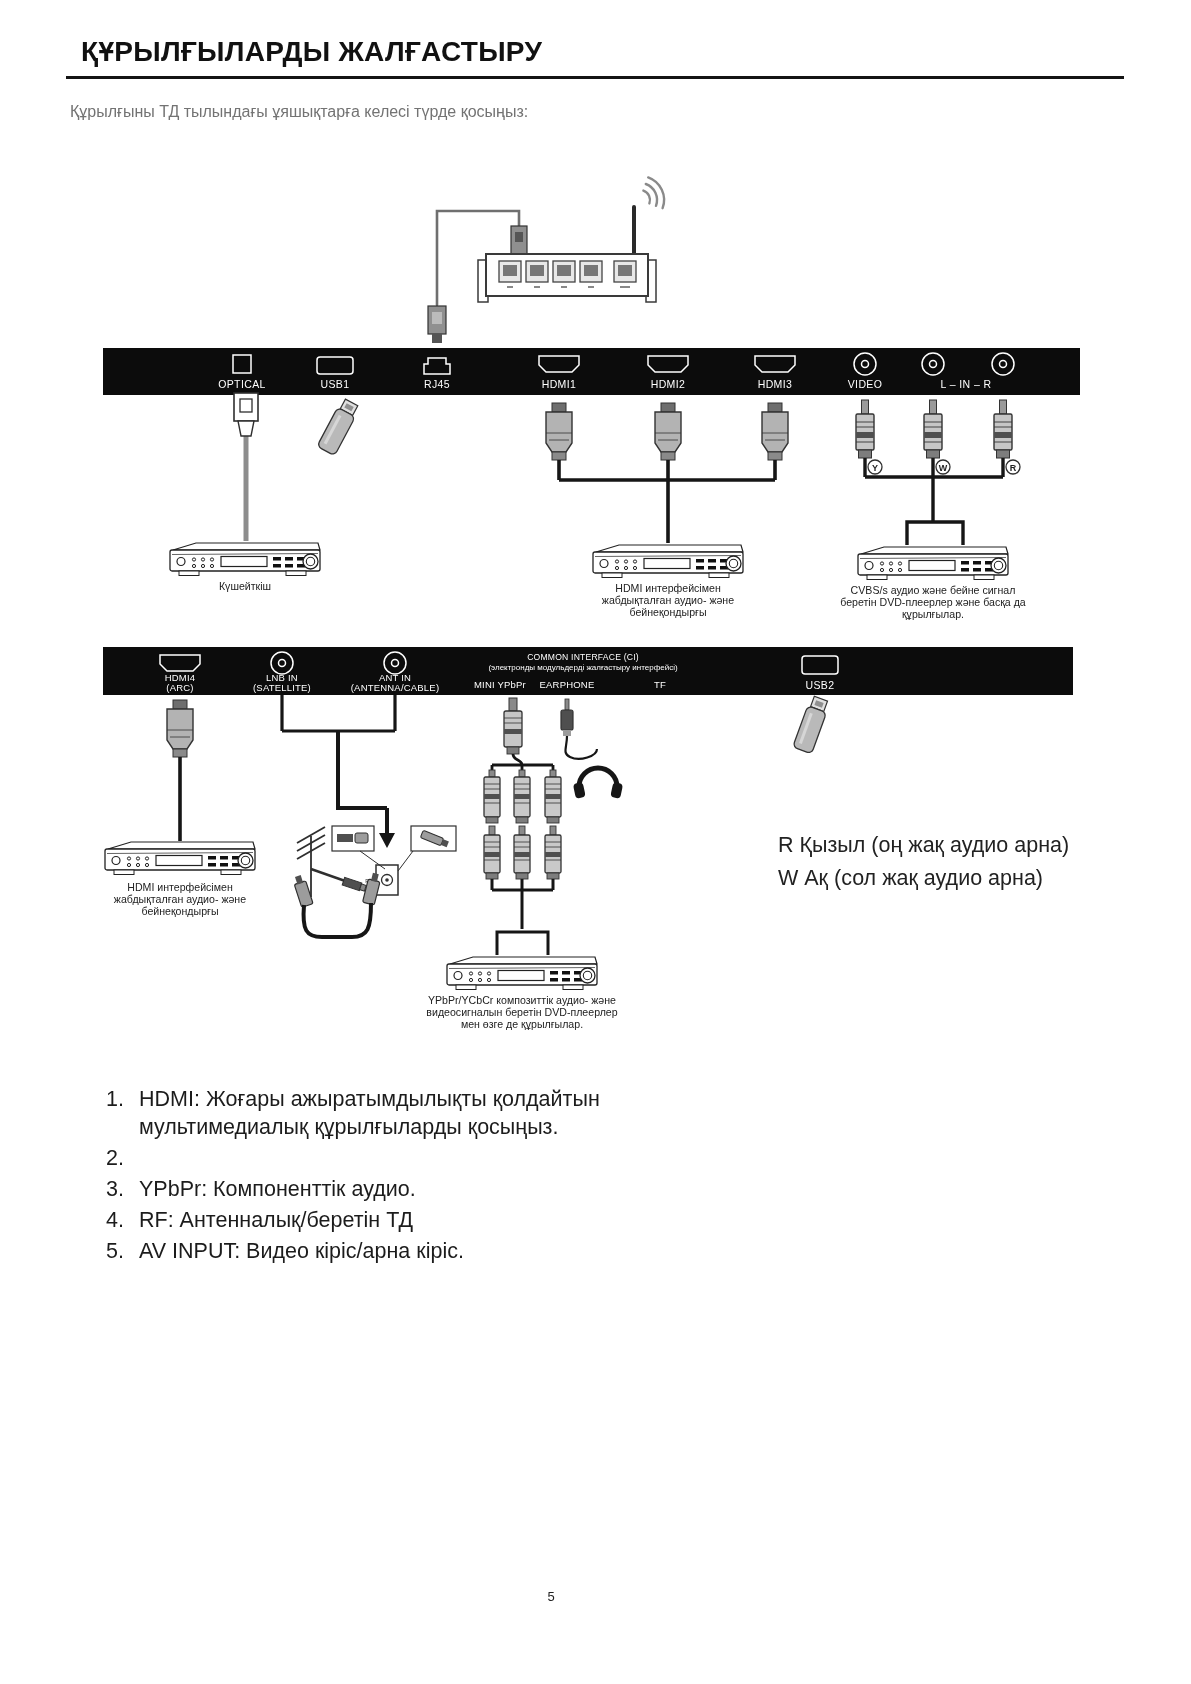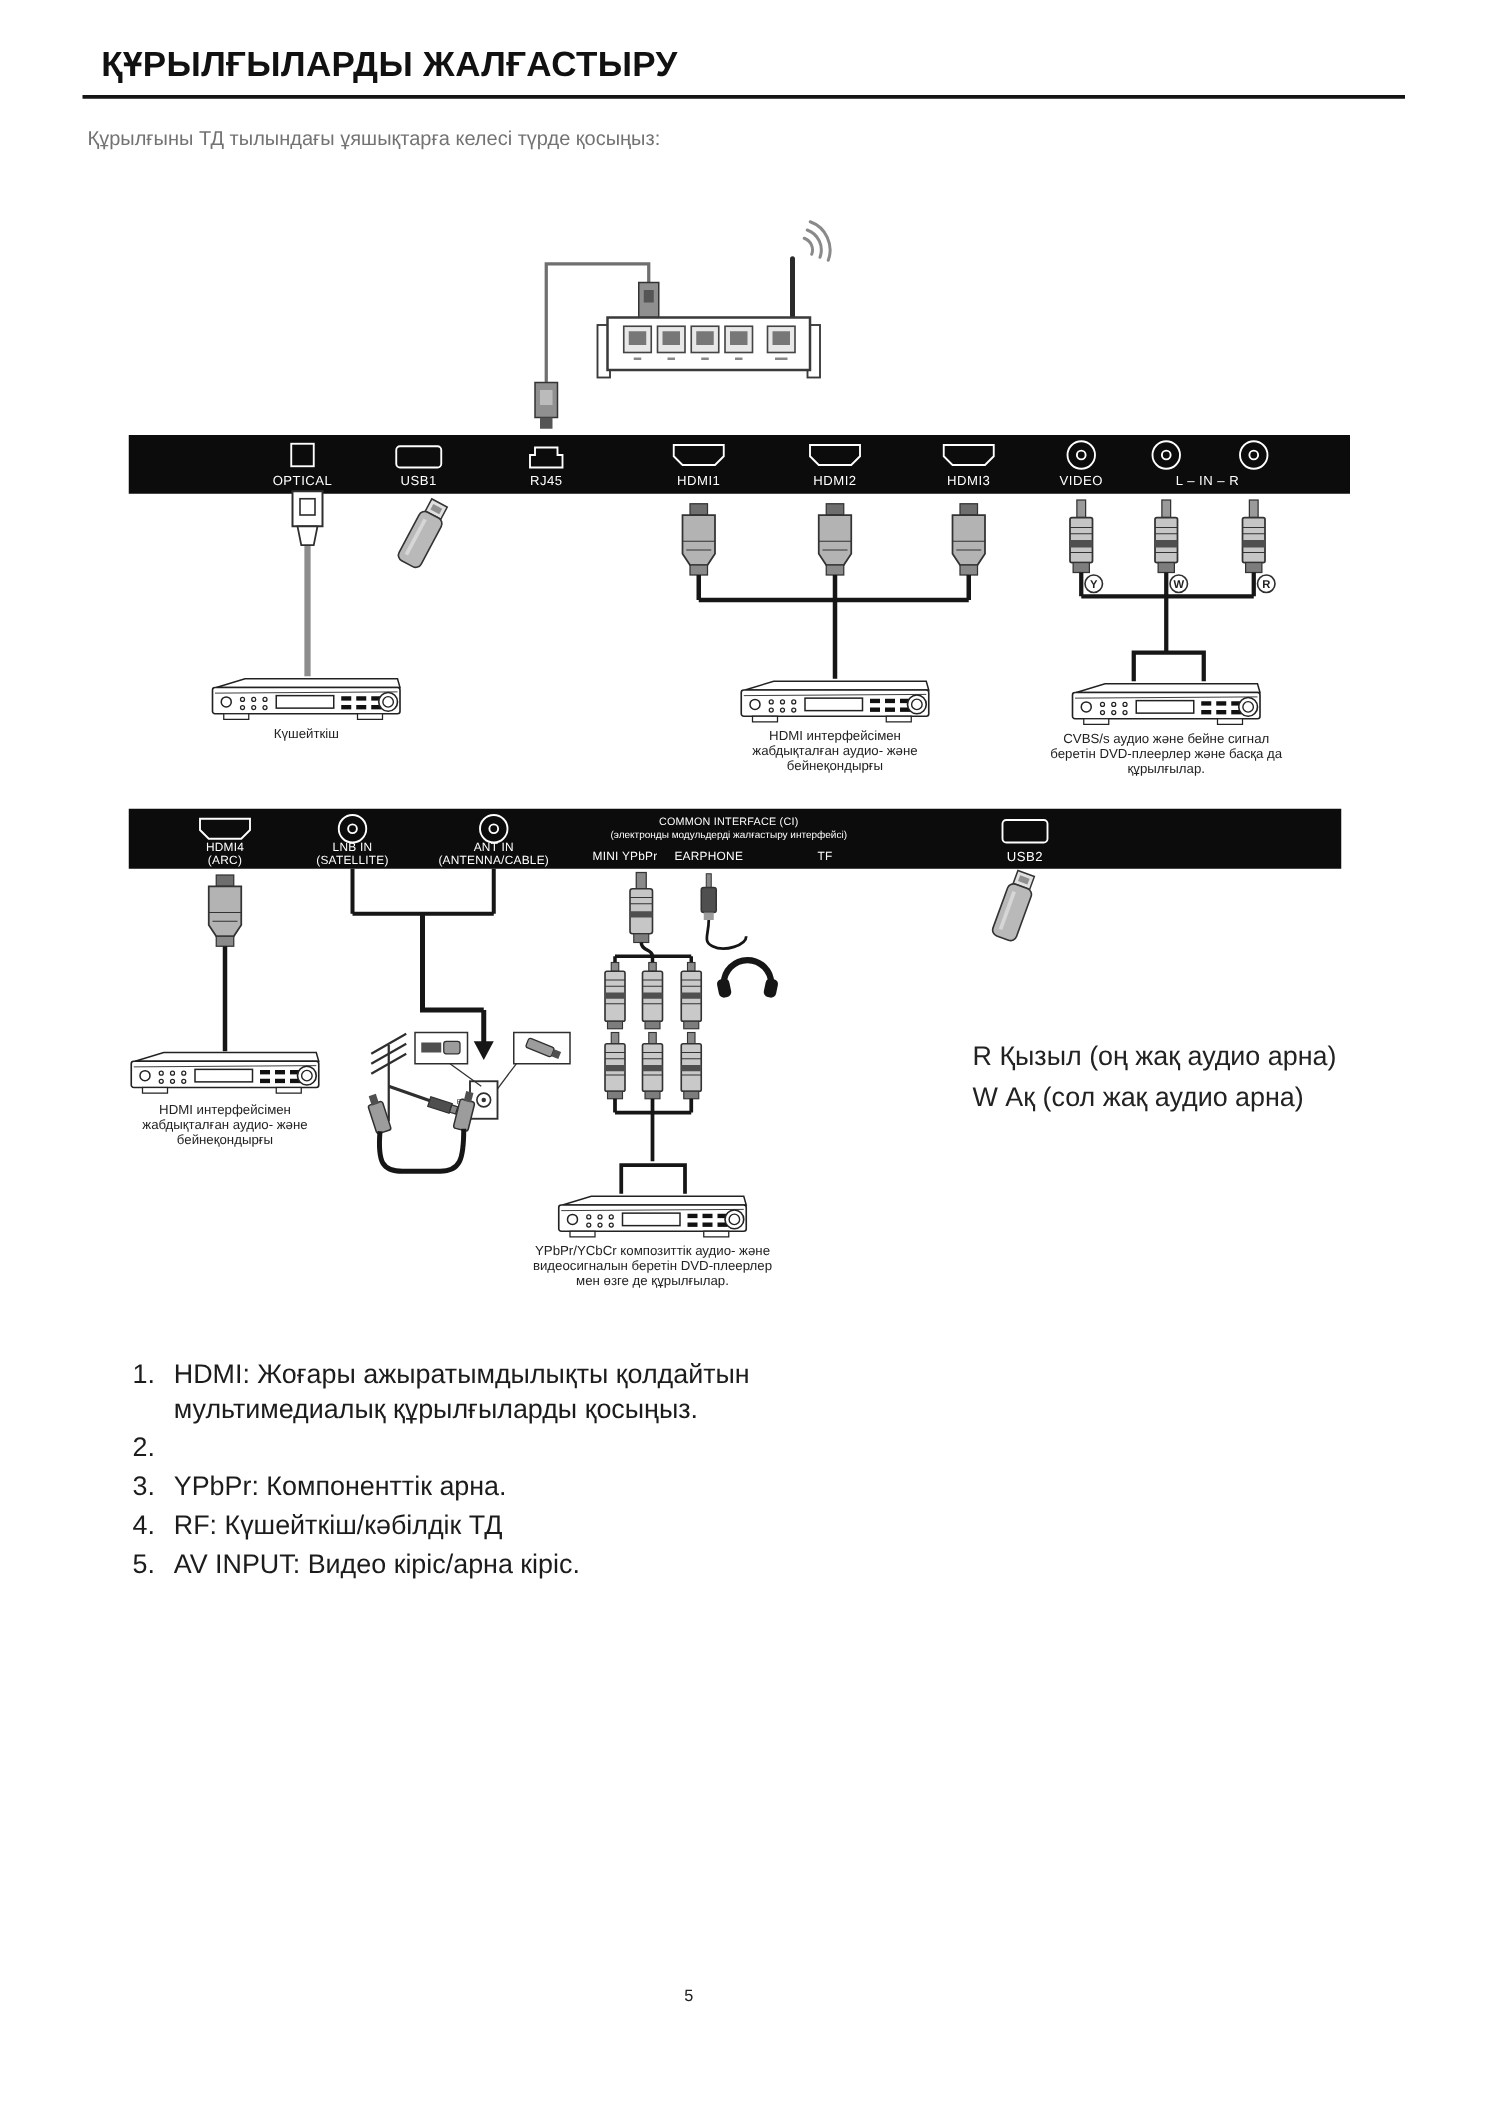--- a/index.html
+++ b/index.html
@@ -321,25 +321,25 @@
 <div class="notes">
   <div class="note">
     <span class="num">1.</span>
     <span class="txt">HDMI: Жоғары ажыратымдылықты қолдайтын мультимедиалық құрылғыларды қосыңыз.</span>
   </div>
   <div class="note">
     <span class="num">2.</span>
   </div>
   <div class="note">
     <span class="num">3.</span>
-    <span class="txt">YPbPr: Компоненттік арна.</span>
+    <span class="txt">YPbPr: Компоненттік аудио.</span>
   </div>
   <div class="note">
     <span class="num">4.</span>
-    <span class="txt">RF: Күшейткіш/кәбілдік ТД</span>
+    <span class="txt">RF: Антенналық/беретін ТД</span>
   </div>
   <div class="note">
     <span class="num">5.</span>
     <span class="txt">AV INPUT: Видео кіріс/арна кіріс.</span>
   </div>
 </div>
 
 <div class="pageno">5</div>
 
 </body></html>

